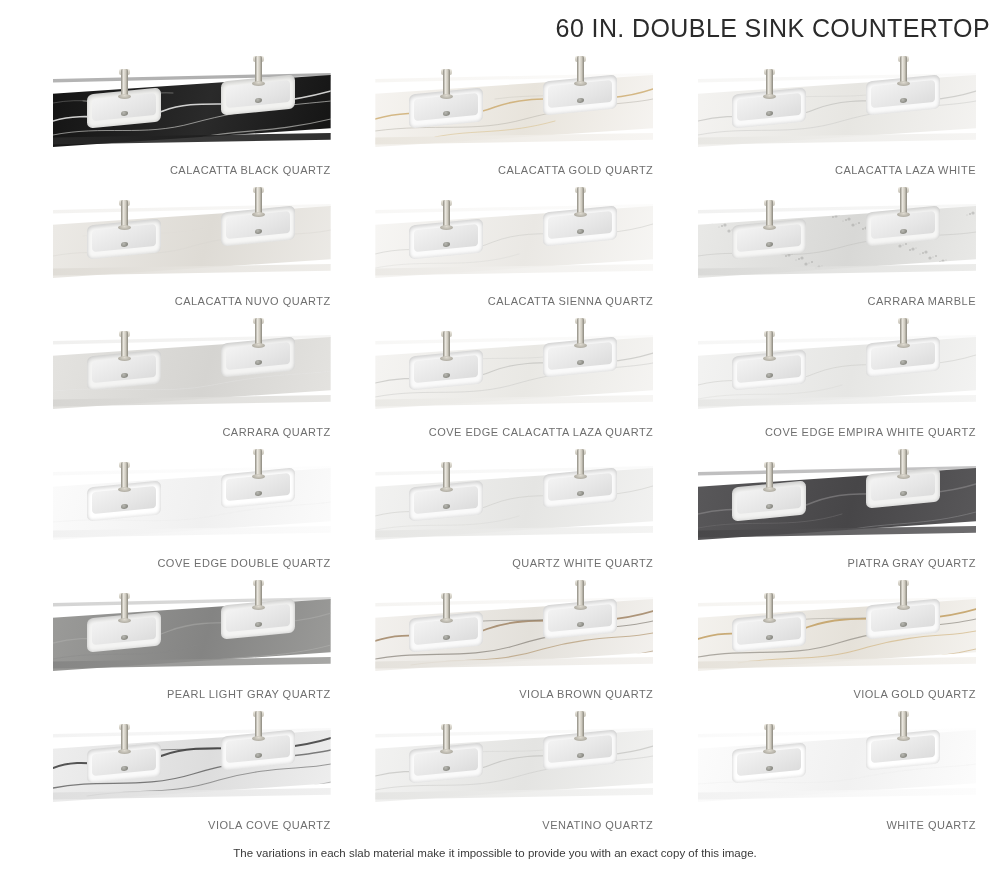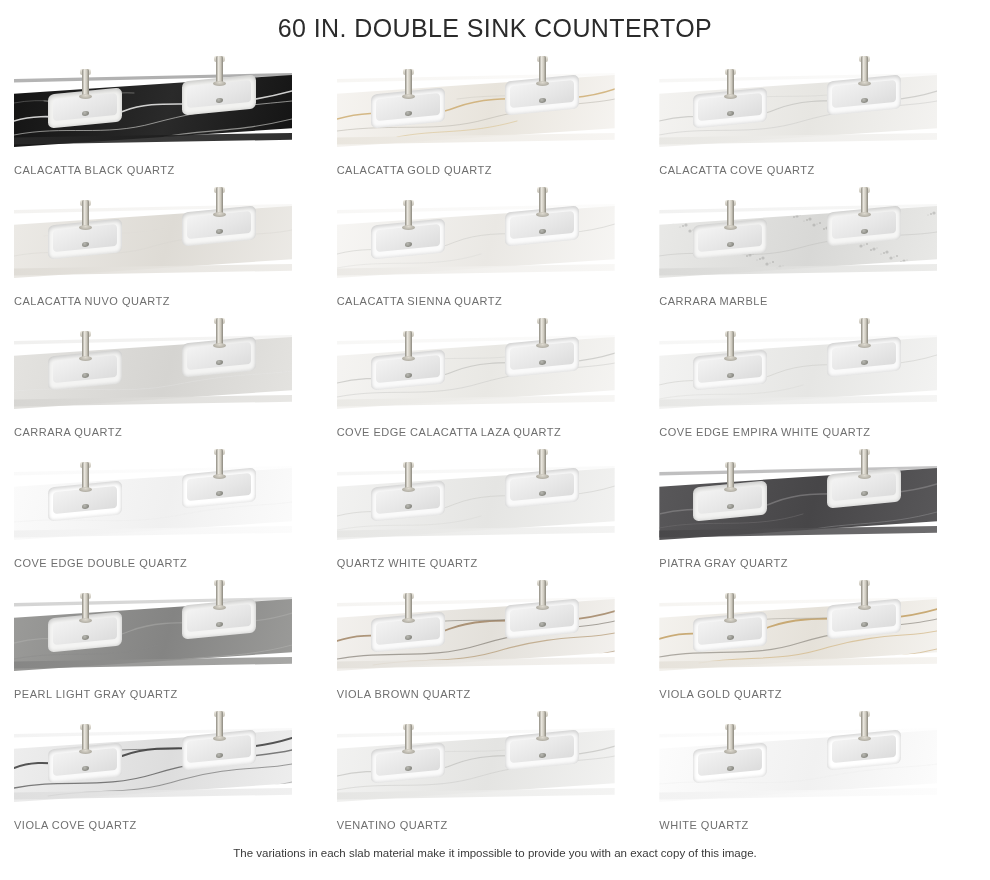--- a/index.html
+++ b/index.html
@@ -10,42 +10,42 @@
     font-family: "Liberation Sans", sans-serif;
     overflow: hidden;
   }
   .page {
     position: relative;
     width: 990px;
     height: 880px;
     background: #ffffff;
   }
   .page-title {
-    text-align: center;
+    text-align: right;
     font-size: 25px;
     font-weight: 400;
     color: #2b2b2b;
     letter-spacing: 0.4px;
     padding-top: 14px;
     margin: 0;
   }
   .grid {
     margin-top: 16px;
     padding: 0 14px;
     display: grid;
     grid-template-columns: repeat(3, 1fr);
     grid-auto-rows: 131px;
     column-gap: 6px;
     row-gap: 0px;
   }
   .cell {
     position: relative;
     display: flex;
     flex-direction: column;
-    align-items: flex-start;
+    align-items: flex-end;
     justify-content: flex-start;
   }
   .thumb {
     position: relative;
     width: 278px;
     height: 100px;
     margin-top: 2px;
   }
   .caption {
     font-size: 11px;
@@ -267,21 +267,21 @@
               <div class="body"></div>
               <div class="base"></div>
         </div>
         <div class="faucet right">
           <div class="spout"></div>
               <div class="body"></div>
               <div class="base"></div>
         </div>
       </div>
     </div>
-    <div class="caption">CALACATTA COVE QUARTZ</div>
+    <div class="caption">CALACATTA LAZA WHITE</div>
   </div>
       <div class="cell">
     <div class="thumb">
       <div class="ct">
         <div class="rear" style="background:linear-gradient(90deg,#dedbd5,#eceae6);"></div>
         <div class="slab">
           <div class="slab-base" style="background:linear-gradient(105deg,#eceae6 0%,#dedbd5 55%,#eceae6 100%);"></div>
           <svg viewBox="0 0 278 72" width="278" height="72" preserveAspectRatio="none" style="position:absolute;inset:0;">
                 <path d="M0,50 C50,40 90,56 140,40 C196,24 240,32 278,24" fill="none" stroke="#d6d4cf" stroke-width="0.8" opacity="0.5" stroke-linecap="round"></path>
                 <path d="M30,30 C70,24 110,32 150,22" fill="none" stroke="#dcdad5" stroke-width="0.6" opacity="0.4" stroke-linecap="round"></path>

